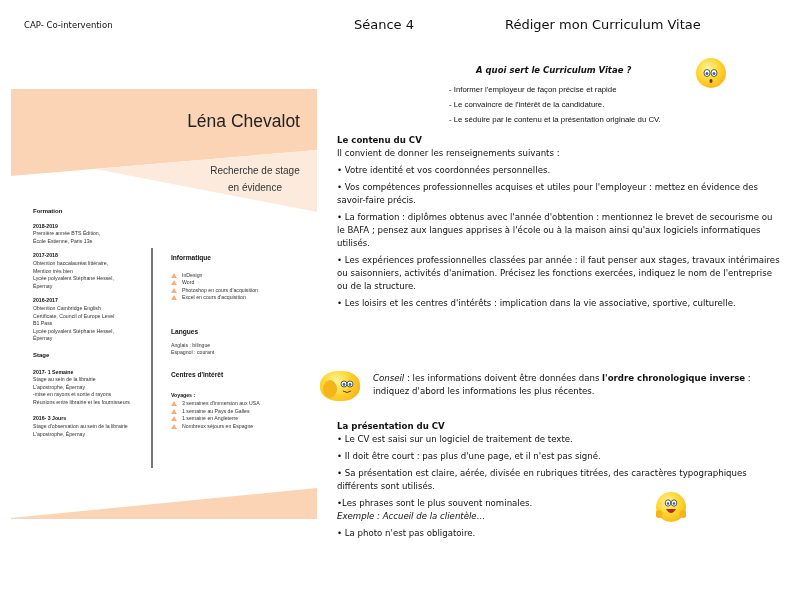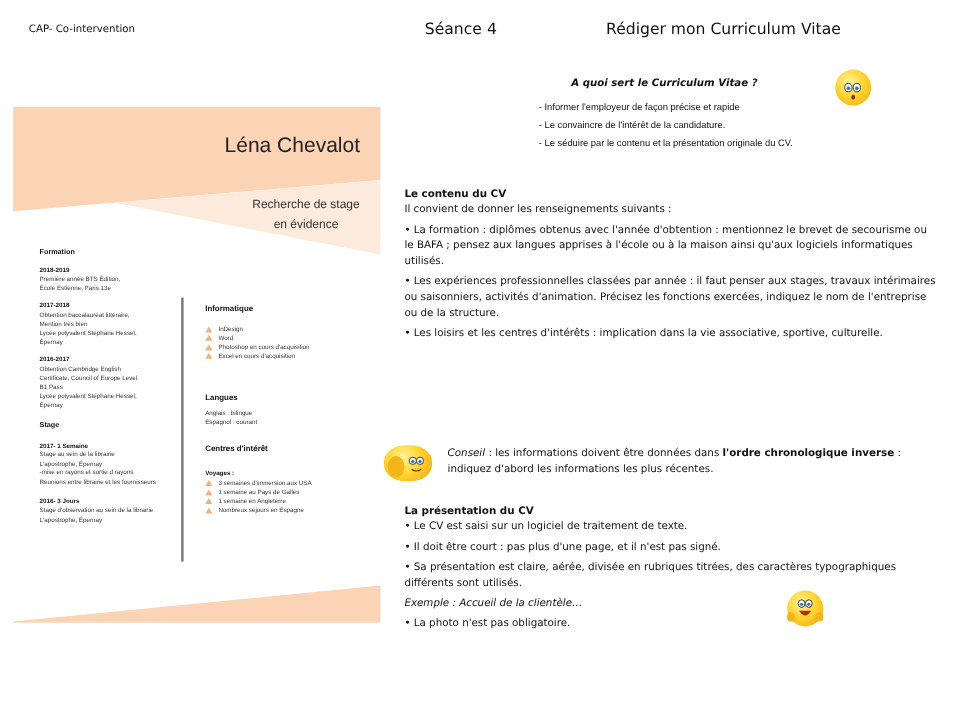--- a/index.html
+++ b/index.html
@@ -121,23 +121,25 @@
       <circle cx="18" cy="15.5" r="1.5" fill="#2a6fb8"></circle>
       <ellipse cx="15" cy="23" rx="1.5" ry="2" fill="#7a2a12"></ellipse>
     </svg>
 </div>
 <div class="abs rt q-list">
   <div>- Informer l'employeur de façon précise et rapide</div>
   <div>- Le convaincre de l'intérêt de la candidature.</div>
   <div>- Le séduire par le contenu et la présentation originale du CV.</div>
 </div>
 
-<div class="abs rt sec" style="top:156px;">
+<div class="abs rt sec" style="top:134px;">
   <div class="sec-title">Le contenu du CV</div>
   <p>Il convient de donner les renseignements suivants :</p>
+  <p>• Votre identité et vos coordonnées personnelles.</p>
+  <p>• Vos compétences professionnelles acquises et utiles pour l'employeur : mettez en évidence des savoir-faire précis.</p>
   <p>• La formation : diplômes obtenus avec l'année d'obtention : mentionnez le brevet de secourisme ou le BAFA ; pensez aux langues apprises à l'école ou à la maison ainsi qu'aux logiciels informatiques utilisés.</p>
   <p>• Les expériences professionnelles classées par année : il faut penser aux stages, travaux intérimaires ou saisonniers, activités d'animation. Précisez les fonctions exercées, indiquez le nom de l'entreprise ou de la structure.</p>
   <p>• Les loisirs et les centres d'intérêts : implication dans la vie associative, sportive, culturelle.</p>
 </div>
 
 <div class="abs emoji" style="left:320px; top:371px; width:40px; height:30px; border-radius:45%;">
   <svg width="40" height="30" viewBox="0 0 40 30">
       <ellipse cx="24" cy="13" rx="3" ry="3" fill="#fff" stroke="#333" stroke-width="0.8"></ellipse>
       <ellipse cx="30" cy="13" rx="3" ry="3" fill="#fff" stroke="#333" stroke-width="0.8"></ellipse>
       <circle cx="24" cy="13.5" r="1.4" fill="#2a6fb8"></circle>
@@ -146,20 +148,21 @@
       <ellipse cx="10" cy="18" rx="7" ry="9" fill="#f6b41b"></ellipse>
     </svg>
 </div>
 <div class="abs rt conseil"><i>Conseil</i><span> : les informations doivent être données dans </span><b>l'ordre chronologique inverse</b><span> : indiquez d'abord les informations les plus récentes.</span></div>
 
 <div class="abs rt sec" style="top:420px;">
   <div class="sec-title">La présentation du CV</div>
   <p>• Le CV est saisi sur un logiciel de traitement de texte.</p>
   <p>• Il doit être court : pas plus d'une page, et il n'est pas signé.</p>
   <p>• Sa présentation est claire, aérée, divisée en rubriques titrées, des caractères typographiques différents sont utilisés.</p>
+  <p style="margin-bottom:0">•Les phrases sont le plus souvent nominales.</p>
   <p style="font-style:italic">Exemple : Accueil de la clientèle…</p>
   <p>• La photo n'est pas obligatoire.</p>
 </div>
 <div class="abs emoji" style="left:656px; top:492px; width:30px; height:30px;">
   <svg width="30" height="30" viewBox="0 0 30 30">
       <ellipse cx="12" cy="11" rx="2.8" ry="3.2" fill="#fff" stroke="#333" stroke-width="0.8"></ellipse>
       <ellipse cx="18" cy="11" rx="2.8" ry="3.2" fill="#fff" stroke="#333" stroke-width="0.8"></ellipse>
       <circle cx="12" cy="11.5" r="1.3" fill="#2a6fb8"></circle>
       <circle cx="18" cy="11.5" r="1.3" fill="#2a6fb8"></circle>
       <path d="M10 17 Q15 25 20 17 Z" fill="#b8291a"></path>

